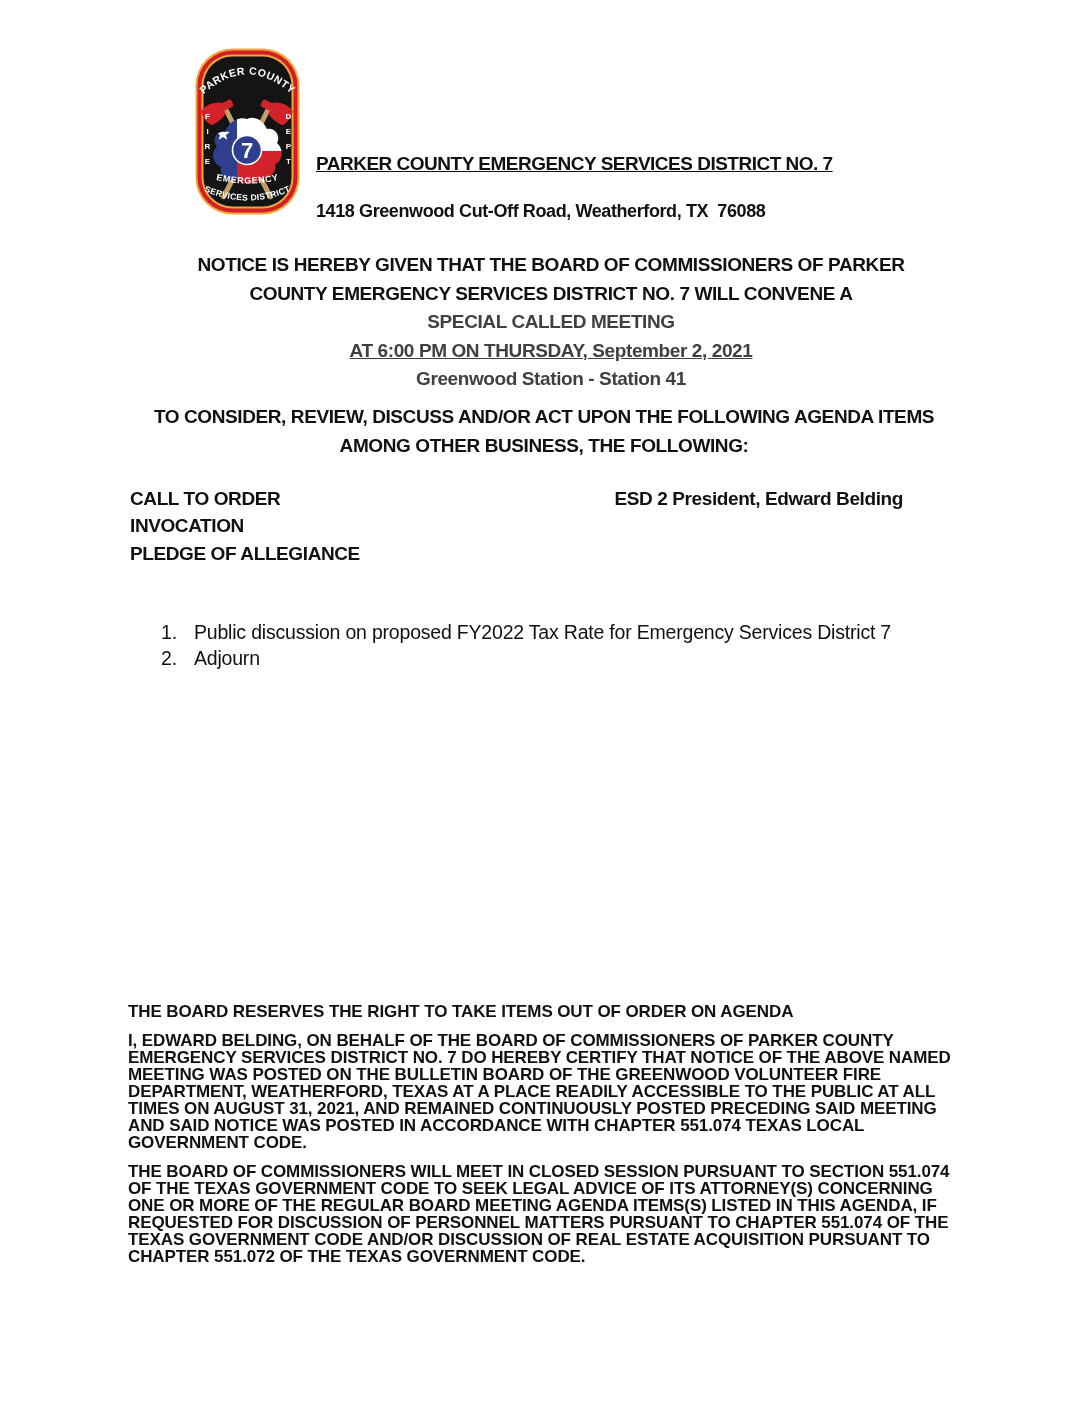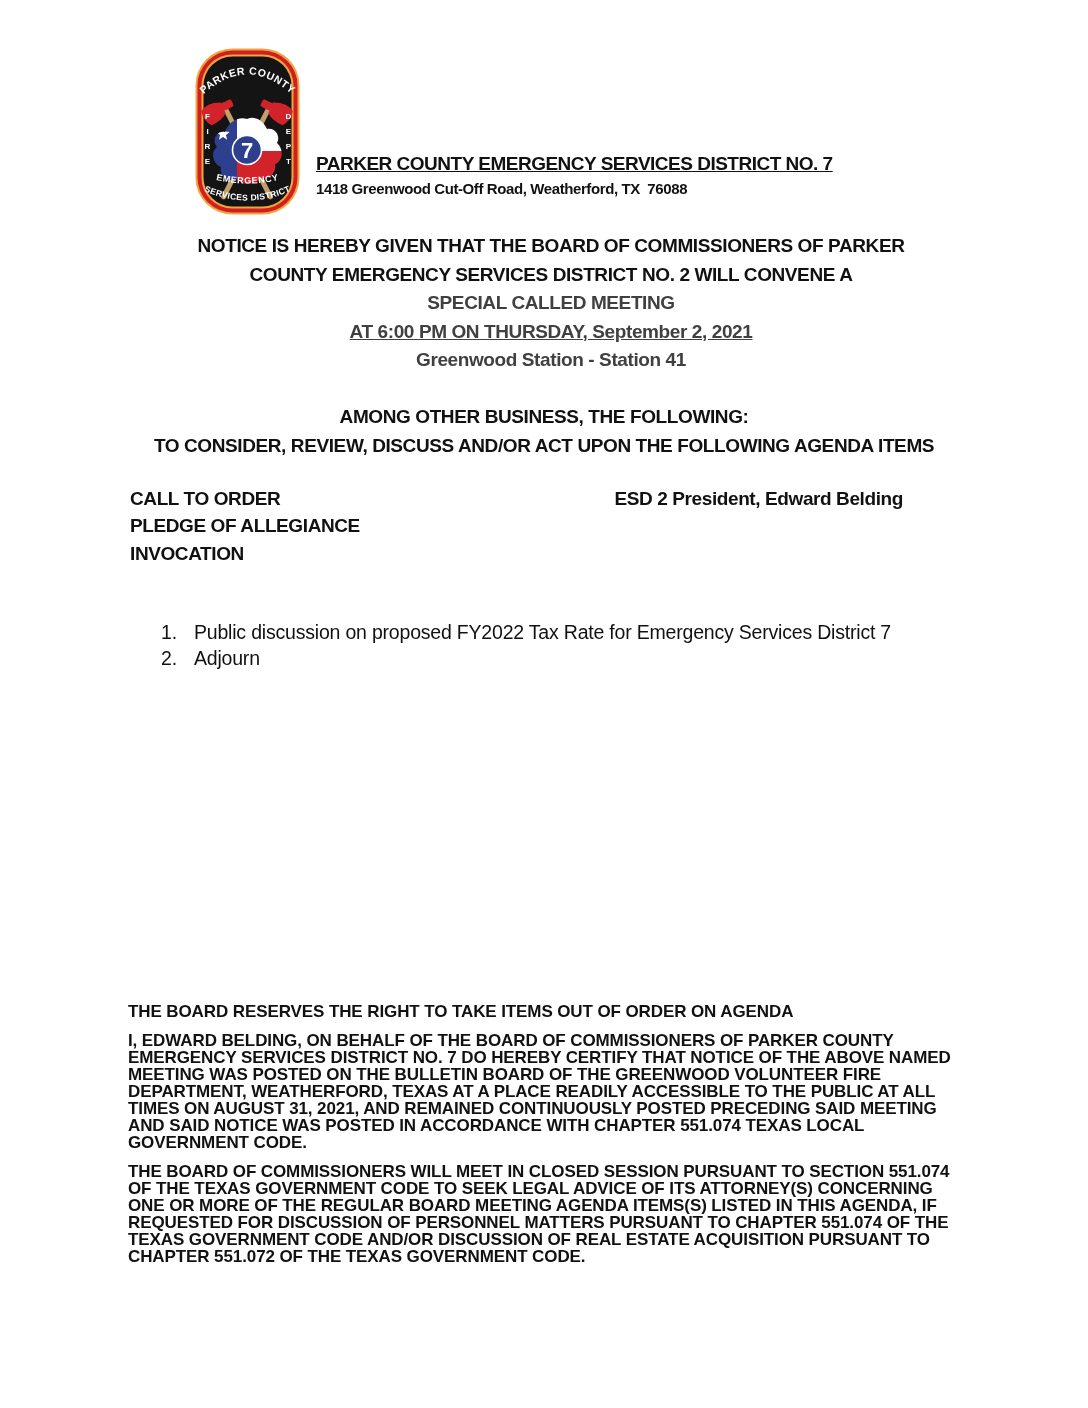--- a/index.html
+++ b/index.html
@@ -37,32 +37,32 @@
 
   .org-block { position: absolute; left: 316px; top: 153px; }
   .org-name {
     font-size: 19px;
     font-weight: bold;
     letter-spacing: -0.5px;
     text-decoration: underline;
     white-space: nowrap;
   }
   .org-address {
-    margin-top: 5px;
-    font-size: 15px;
+    margin-top: 26px;
+    font-size: 18px;
     font-weight: bold;
     letter-spacing: -0.4px;
     white-space: pre;
   }
 
   
   .notice {
     position: absolute;
     left: 0; right: 0;
-    top: 232px;
+    top: 251px;
     text-align: center;
     font-size: 19px;
     font-weight: bold;
     letter-spacing: -0.4px;
     line-height: 28.5px;
     padding-left: 14px;
   }
   .red { color: #404040; }
   .u   { text-decoration: underline; }
 
@@ -187,38 +187,38 @@
     <div class="logo-vert right">DEPT</div>
   </div>
 
   <div class="org-block">
     <div class="org-name">PARKER COUNTY EMERGENCY SERVICES DISTRICT NO. 7</div>
     <div class="org-address">1418 Greenwood Cut-Off Road, Weatherford, TX  76088</div>
   </div>
 
   <div class="notice">
     <div>NOTICE IS HEREBY GIVEN THAT THE BOARD OF COMMISSIONERS OF PARKER</div>
-    <div>COUNTY EMERGENCY SERVICES DISTRICT NO. 2 WILL CONVENE A</div>
+    <div>COUNTY EMERGENCY SERVICES DISTRICT NO. 7 WILL CONVENE A</div>
     <div class="red">SPECIAL CALLED MEETING</div>
     <div class="red u">AT 6:00 PM ON THURSDAY, September 2, 2021</div>
     <div class="red">Greenwood Station - Station 41</div>
   </div>
 
   <div class="agenda-intro">
+    <div>TO CONSIDER, REVIEW, DISCUSS AND/OR ACT UPON THE FOLLOWING AGENDA ITEMS</div>
     <div>AMONG OTHER BUSINESS, THE FOLLOWING:</div>
-    <div>TO CONSIDER, REVIEW, DISCUSS AND/OR ACT UPON THE FOLLOWING AGENDA ITEMS</div>
   </div>
 
   <div class="opening">
     <div class="row1">
       <span>CALL TO ORDER</span>
       <span>ESD 2 President, Edward Belding</span>
     </div>
+    <div>INVOCATION</div>
     <div>PLEDGE OF ALLEGIANCE</div>
-    <div>INVOCATION</div>
   </div>
 
   <div class="agenda-list">
     <div class="agenda-item">
       <span class="num">1.</span>
       <span>Public discussion on proposed FY2022 Tax Rate for Emergency Services District 7</span>
     </div>
     <div class="agenda-item">
       <span class="num">2.</span>
       <span>Adjourn</span>

